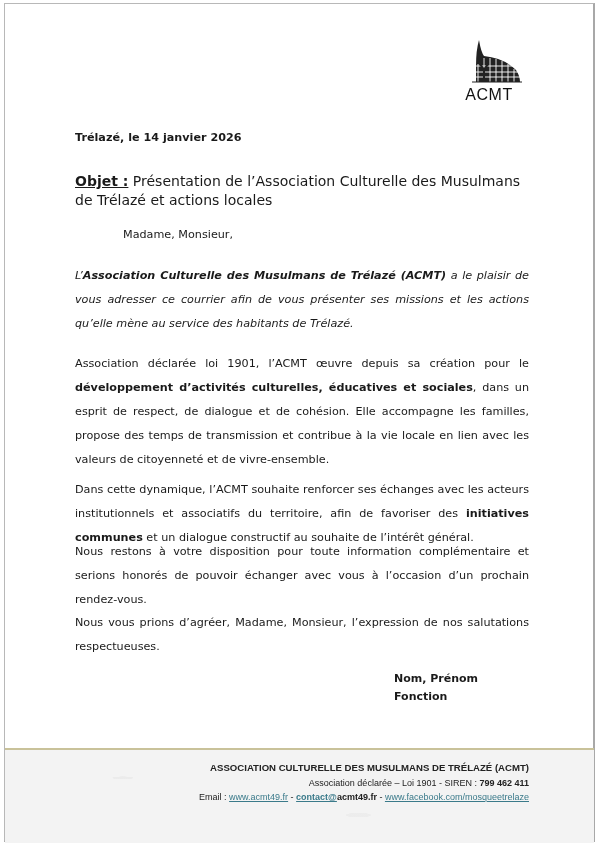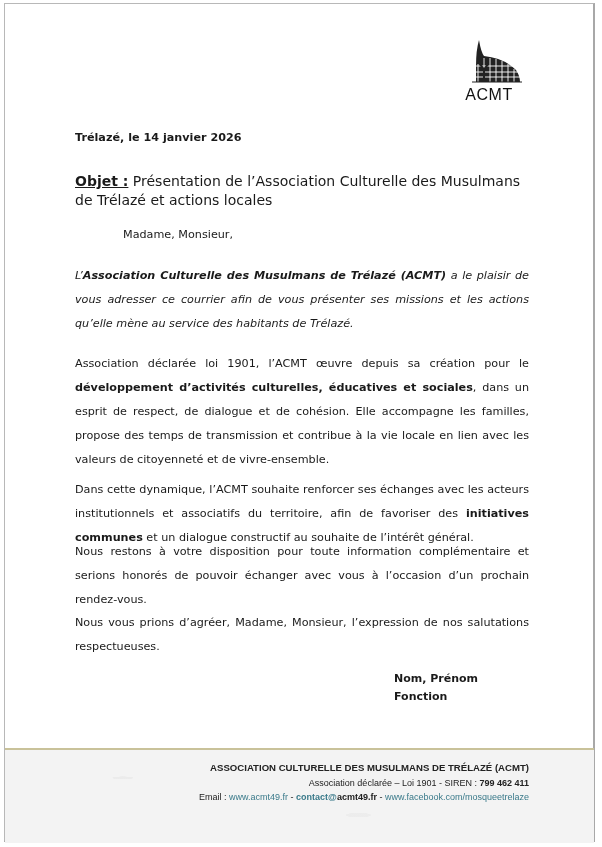--- a/index.html
+++ b/index.html
@@ -26,21 +26,21 @@
   .sign { position:absolute; left:394px; top:670px; font-size:11px; font-weight:bold; line-height:18px; }
   .footer { position:absolute; left:5px; top:748px; width:589px; height:93px;
             border-top:2px solid #c9c29a;
             background:
               radial-gradient(ellipse at 20% 30%, rgba(230,230,230,0.6) 0 10px, transparent 11px),
               radial-gradient(ellipse at 60% 70%, rgba(232,232,232,0.6) 0 12px, transparent 13px),
               #f3f3f3; }
   .footer-lines { position:absolute; right:65px; top:11px; text-align:right; font-size:9px; line-height:14.5px; color:#222; font-family:"Liberation Sans", sans-serif; }
   .footer-lines .title { font-weight:bold; font-size:9.6px; }
   .footer-lines b { font-weight:bold;margin-top:20px; }
-  .footer-lines a { color:#3a7a8a; }
+  .footer-lines a { color:#3a7a8a; text-decoration:underline; }
   .footer-lines a.bold { font-weight:bold; }
 </style>
 </head>
 <body>
 
 <div class="page"></div>
 
 <div class="logo">
   <svg width="70" height="50" viewBox="0 0 70 50">
     <path d="M22 46 L22 30 Q22 14 25 4 Q27 16 30 20 Q50 22 62 34 Q66 40 66 46 Z" fill="#222"></path>

